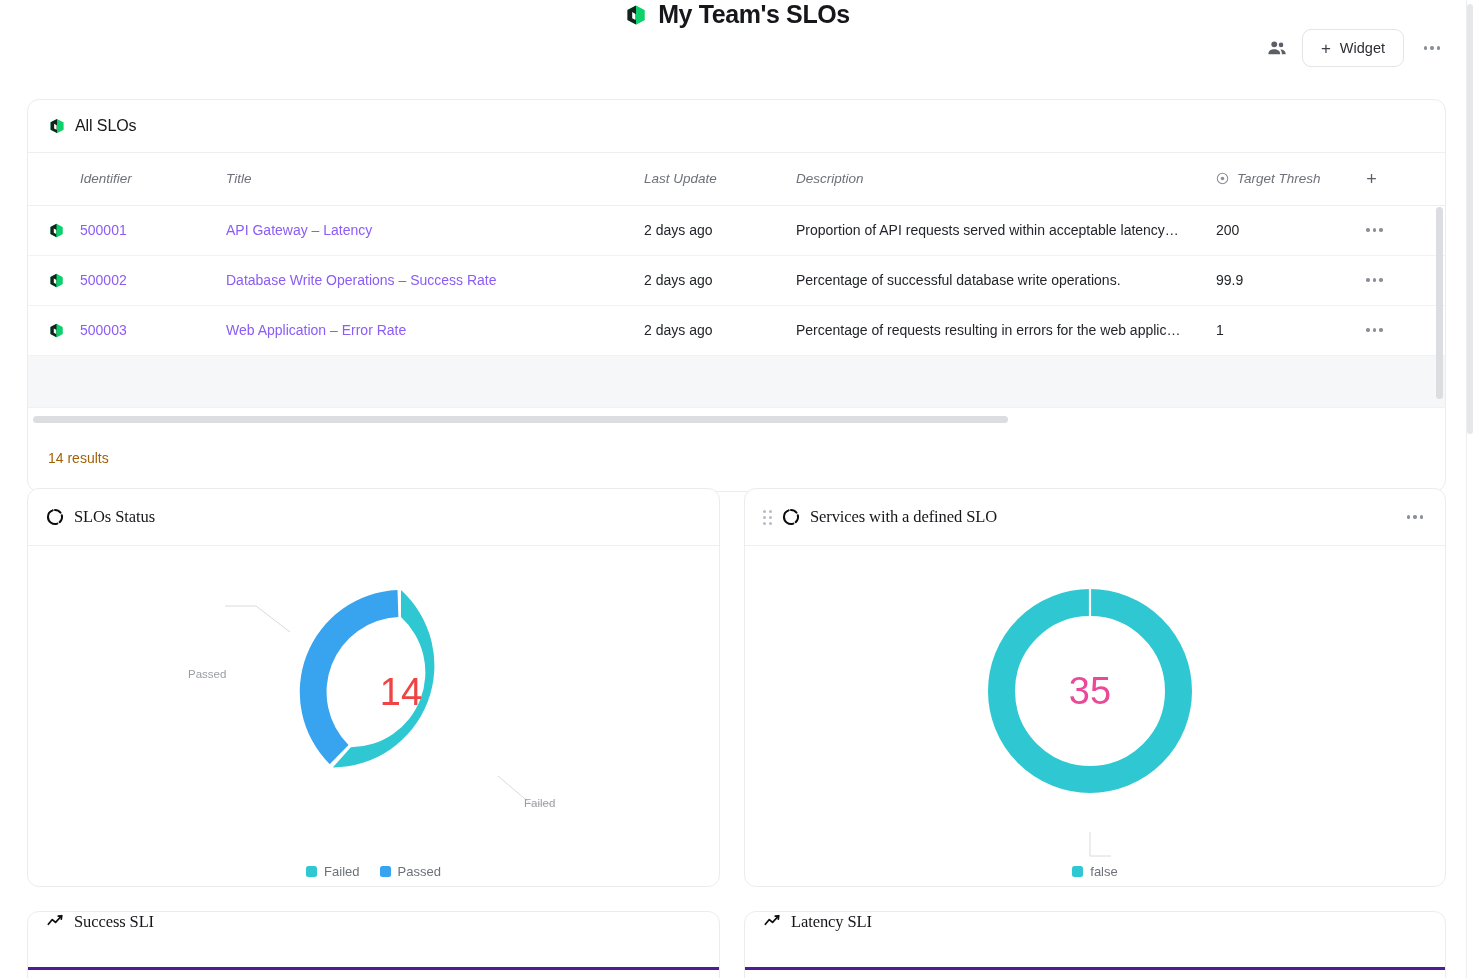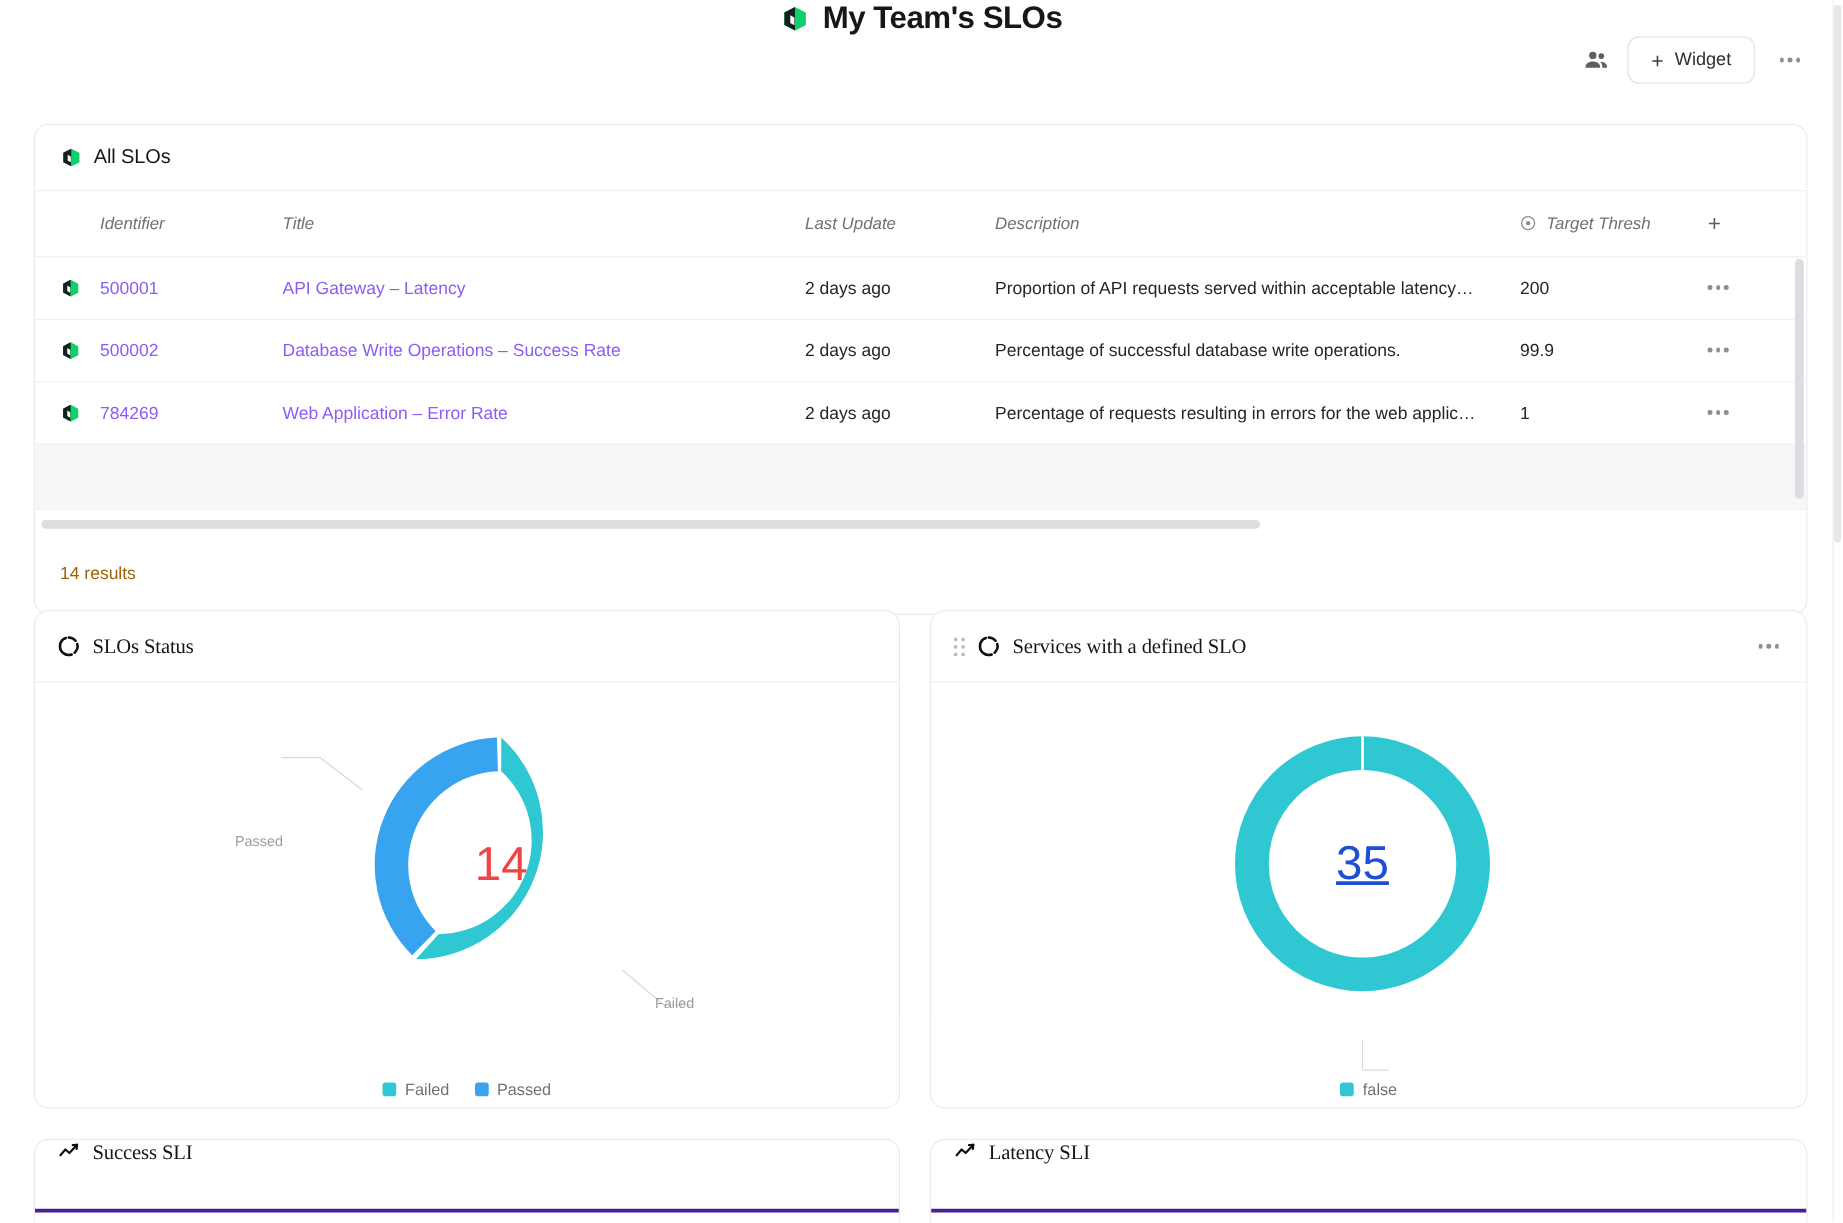--- a/index.html
+++ b/index.html
@@ -275,21 +275,21 @@
         </tr>
         <tr>
           <td class="c-icon">
             <svg class="row-cube" viewBox="0 0 24 24" aria-hidden="true">
               <path d="M12 2.6 20.5 7v10L12 21.4 3.5 17V7z" fill="#0ed16c"></path>
               <path d="M12 2.6 3.5 7v10L12 21.4V12z" fill="#15211d"></path>
               <path d="M12 12v9.4L20.5 17V7z" fill="#0ed16c"></path>
               <path d="M8.2 9.1v6.2l3.3 1.8V11z" fill="#ffffff"></path>
             </svg>
           </td>
-          <td class="c-id"><span class="link idlink">784269</span></td>
+          <td class="c-id"><span class="link idlink">500003</span></td>
           <td class="c-title"><span class="link">Web Application – Error Rate</span></td>
           <td class="c-upd">2 days ago</td>
           <td class="c-desc">
               <div class="desc-cell">Percentage of requests resulting in errors for the web applic…</div>
             </td>
           <td class="c-thr">1</td>
           <td class="c-act">
               <span class="row-kebab">
                 <i></i>
                 <i></i>
@@ -379,21 +379,21 @@
   </div>
   <div class="widget-body">
     <svg class="donut-svg" style="left:217px; top:17px;" width="256" height="256" viewBox="0 0 256 256" aria-hidden="true">
       <circle cx="128" cy="128" r="88.5" fill="none" stroke="#2fc8d2" stroke-width="27"></circle>
       <path d="M128 26 L128 53" stroke="#ffffff" stroke-width="2.2"></path>
     </svg>
     <svg class="donut-svg" style="left:0; top:0;" width="702" height="341" aria-hidden="true">
       <path d="M345 286 L345 310" fill="none" stroke="#d8dade" stroke-width="1"></path>
       <path d="M345 310 L366 310" fill="none" stroke="#d8dade" stroke-width="1"></path>
     </svg>
-    <div style="position:absolute; left:217px; top:17px; width:256px; height:256px; display:flex; align-items:center; justify-content:center; font-size:38px; color:#1d4ed8;text-decoration:underline;">35</div>
+    <div style="position:absolute; left:217px; top:17px; width:256px; height:256px; display:flex; align-items:center; justify-content:center; font-size:38px; color:#ec4899;">35</div>
 
     <div class="legend">
       <span class="legend-item">
         <span class="legend-swatch" style="background:#2fc8d2"></span>
         <span class="legend-label">false</span>
       </span>
     </div>
   </div>
 </div>
 

